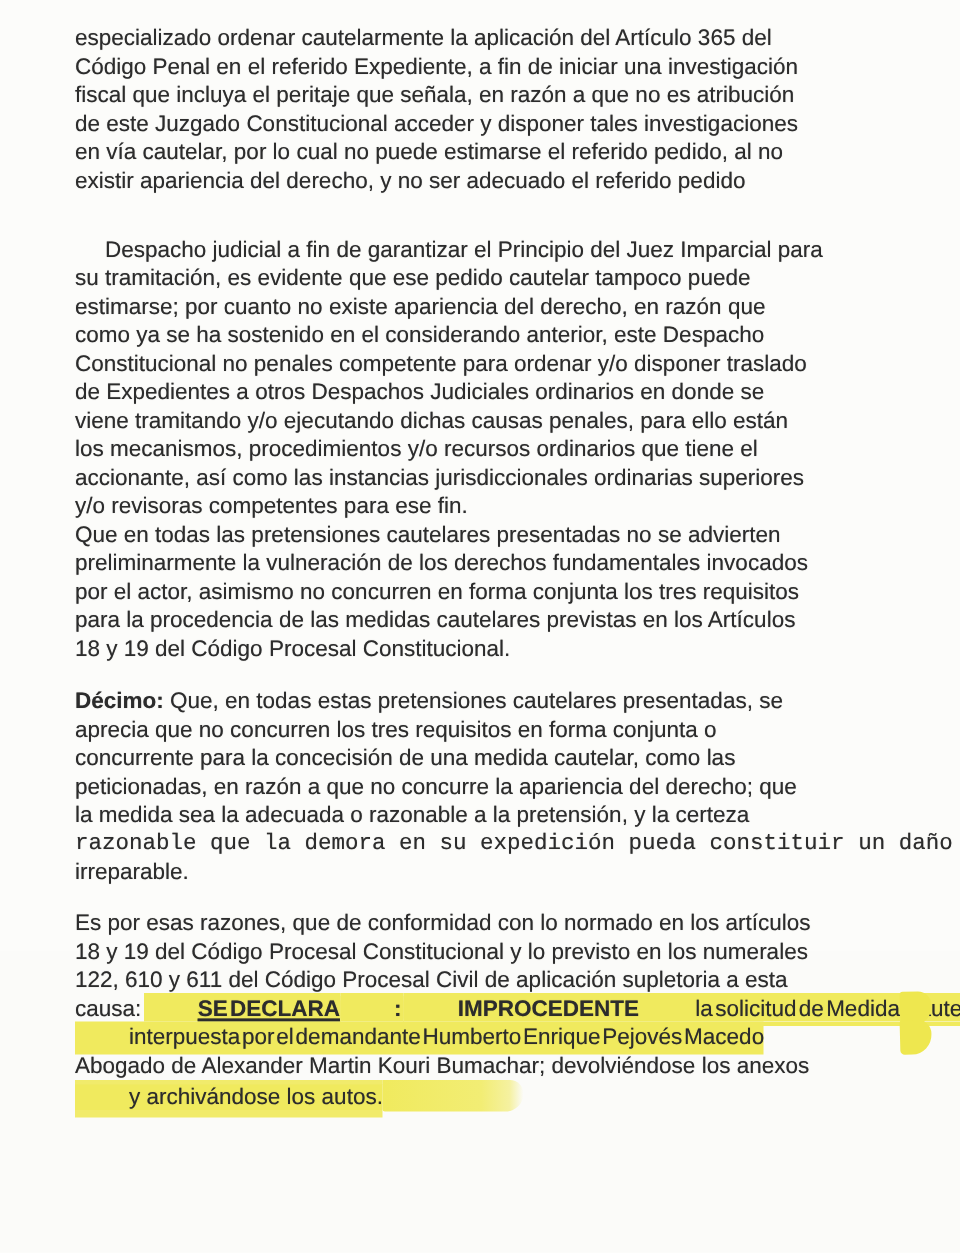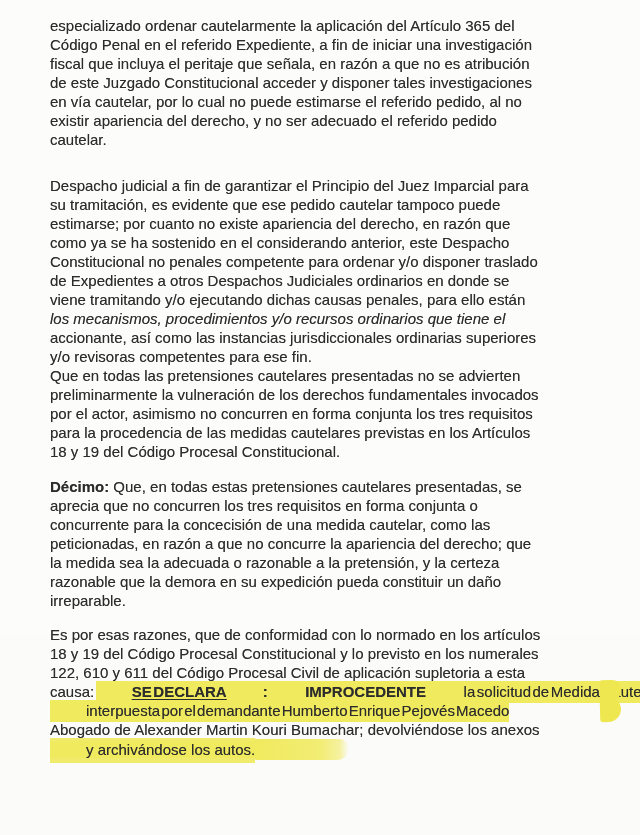--- a/index.html
+++ b/index.html
@@ -71,46 +71,45 @@
 
 <div class="page" data-name="legal-document-page">
   <div class="doc-body" data-name="document-body">
       <div class="paragraph" data-name="paragraph-octavo-continuation">
         <div class="line" data-name="text-line" style="word-spacing: 0px;"><span class="seg" data-name="text-segment">especializado ordenar cautelarmente la aplicación del Artículo 365 del</span></div>
         <div class="line" data-name="text-line" style="word-spacing: 0px;"><span class="seg" data-name="text-segment">Código Penal en el referido Expediente, a fin de iniciar una investigación</span></div>
         <div class="line" data-name="text-line" style="word-spacing: 0px;"><span class="seg" data-name="text-segment">fiscal que incluya el peritaje que señala, en razón a que no es atribución</span></div>
         <div class="line" data-name="text-line" style="word-spacing: 0px;"><span class="seg" data-name="text-segment">de este Juzgado Constitucional acceder y disponer tales investigaciones</span></div>
         <div class="line" data-name="text-line" style="word-spacing: 0px;"><span class="seg" data-name="text-segment">en vía cautelar, por lo cual no puede estimarse el referido pedido, al no</span></div>
         <div class="line" data-name="text-line" style="word-spacing: 0px;"><span class="seg" data-name="text-segment">existir apariencia del derecho, y no ser adecuado el referido pedido</span></div>
-        <div class="line" data-name="text-line"><span class="seg" data-name="text-segment">cautelar.</span></div>
       </div>
       <div class="paragraph" data-name="paragraph-noveno">
-        <div class="line" data-name="text-line" style="word-spacing: 0px;"><span class="seg" data-name="text-segment">Despacho judicial a fin de garantizar el Principio del Juez Imparcial para</span></div>
+        <div class="line" data-name="text-line" style="word-spacing: 0px; margin-left: 20px;"><span class="seg" data-name="text-segment">Despacho judicial a fin de garantizar el Principio del Juez Imparcial para</span></div>
         <div class="line" data-name="text-line" style="word-spacing: 0px;"><span class="seg" data-name="text-segment">su tramitación, es evidente que ese pedido cautelar tampoco puede</span></div>
         <div class="line" data-name="text-line" style="word-spacing: 0px;"><span class="seg" data-name="text-segment">estimarse; por cuanto no existe apariencia del derecho, en razón que</span></div>
         <div class="line" data-name="text-line" style="word-spacing: 0px;"><span class="seg" data-name="text-segment">como ya se ha sostenido en el considerando anterior, este Despacho</span></div>
         <div class="line" data-name="text-line" style="word-spacing: 0px;"><span class="seg" data-name="text-segment">Constitucional no penales competente para ordenar y/o disponer traslado</span></div>
         <div class="line" data-name="text-line" style="word-spacing: 0px;"><span class="seg" data-name="text-segment">de Expedientes a otros Despachos Judiciales ordinarios en donde se</span></div>
         <div class="line" data-name="text-line" style="word-spacing: 0px;"><span class="seg" data-name="text-segment">viene tramitando y/o ejecutando dichas causas penales, para ello están</span></div>
-        <div class="line" data-name="text-line" style="word-spacing: 0px; font-style: italic;"><span class="seg" data-name="text-segment">los mecanismos, procedimientos y/o recursos ordinarios que tiene el</span></div>
+        <div class="line" data-name="text-line" style="word-spacing: 0px;"><span class="seg" data-name="text-segment">los mecanismos, procedimientos y/o recursos ordinarios que tiene el</span></div>
         <div class="line" data-name="text-line" style="word-spacing: 0px;"><span class="seg" data-name="text-segment">accionante, así como las instancias jurisdiccionales ordinarias superiores</span></div>
         <div class="line" data-name="text-line"><span class="seg" data-name="text-segment">y/o revisoras competentes para ese fin.</span></div>
         <div class="line" data-name="text-line" style="word-spacing: 0px;"><span class="seg" data-name="text-segment">Que en todas las pretensiones cautelares presentadas no se advierten</span></div>
         <div class="line" data-name="text-line" style="word-spacing: 0px;"><span class="seg" data-name="text-segment">preliminarmente la vulneración de los derechos fundamentales invocados</span></div>
         <div class="line" data-name="text-line" style="word-spacing: 0px;"><span class="seg" data-name="text-segment">por el actor, asimismo no concurren en forma conjunta los tres requisitos</span></div>
         <div class="line" data-name="text-line" style="word-spacing: 0px;"><span class="seg" data-name="text-segment">para la procedencia de las medidas cautelares previstas en los Artículos</span></div>
         <div class="line" data-name="text-line"><span class="seg" data-name="text-segment">18 y 19 del Código Procesal Constitucional.</span></div>
       </div>
       <div class="paragraph" data-name="paragraph-decimo">
         <div class="line" data-name="text-line" style="word-spacing: 0px;"><span class="seg b" data-name="text-segment">Décimo:</span><span class="seg" data-name="text-segment"> Que, en todas estas pretensiones cautelares presentadas, se</span></div>
         <div class="line" data-name="text-line" style="word-spacing: 0px;"><span class="seg" data-name="text-segment">aprecia que no concurren los tres requisitos en forma conjunta o</span></div>
         <div class="line" data-name="text-line" style="word-spacing: 0px;"><span class="seg" data-name="text-segment">concurrente para la concecisión de una medida cautelar, como las</span></div>
         <div class="line" data-name="text-line" style="word-spacing: 0px;"><span class="seg" data-name="text-segment">peticionadas, en razón a que no concurre la apariencia del derecho; que</span></div>
         <div class="line" data-name="text-line" style="word-spacing: 0px;"><span class="seg" data-name="text-segment">la medida sea la adecuada o razonable a la pretensión, y la certeza</span></div>
-        <div class="line" data-name="text-line" style="word-spacing: 0px;"><span class="seg" data-name="text-segment">razonable que la demora en su expedición pueda constituir un daño</span></div>
+        <div class="line" data-name="text-line" style="word-spacing: 0px; font-family: Liberation Mono, monospace;"><span class="seg" data-name="text-segment">razonable que la demora en su expedición pueda constituir un daño</span></div>
         <div class="line" data-name="text-line"><span class="seg" data-name="text-segment">irreparable.</span></div>
       </div>
       <div class="paragraph" data-name="paragraph-resolution">
         <div class="line" data-name="text-line" style="word-spacing: 0px; margin-top: 10px;"><span class="seg" data-name="text-segment">Es por esas razones, que de conformidad con lo normado en los artículos</span></div>
         <div class="line" data-name="text-line" style="word-spacing: 0px;"><span class="seg" data-name="text-segment">18 y 19 del Código Procesal Constitucional y lo previsto en los numerales</span></div>
         <div class="line" data-name="text-line" style="word-spacing: 0px;"><span class="seg" data-name="text-segment">122, 610 y 611 del Código Procesal Civil de aplicación supletoria a esta</span></div>
         <div class="line overhang" data-name="text-line" style="word-spacing: -2.625px;"><span class="seg" data-name="text-segment">causa: </span><span class="seg b u hl" data-name="highlighted-text">SE DECLARA</span><span class="seg b hl" data-name="highlighted-text">: </span><span class="seg b hl" data-name="highlighted-text">IMPROCEDENTE</span><span class="seg hl" data-name="highlighted-text"> la solicitud de Medida Cautelar</span></div>
         <div class="line overhang" data-name="text-line" style="word-spacing: -3px;"><span class="seg hl" data-name="highlighted-text">interpuesta por el demandante Humberto Enrique Pejovés Macedo</span></div>
         <div class="line" data-name="text-line" style="word-spacing: 0px;"><span class="seg" data-name="text-segment">Abogado de Alexander Martin Kouri Bumachar; devolviéndose los anexos</span></div>
         <div class="line thick" data-name="text-line"><span class="seg hl" data-name="highlighted-text">y archivándose los autos.</span><span class="tail-swatch" data-name="marker-stroke"></span></div>

